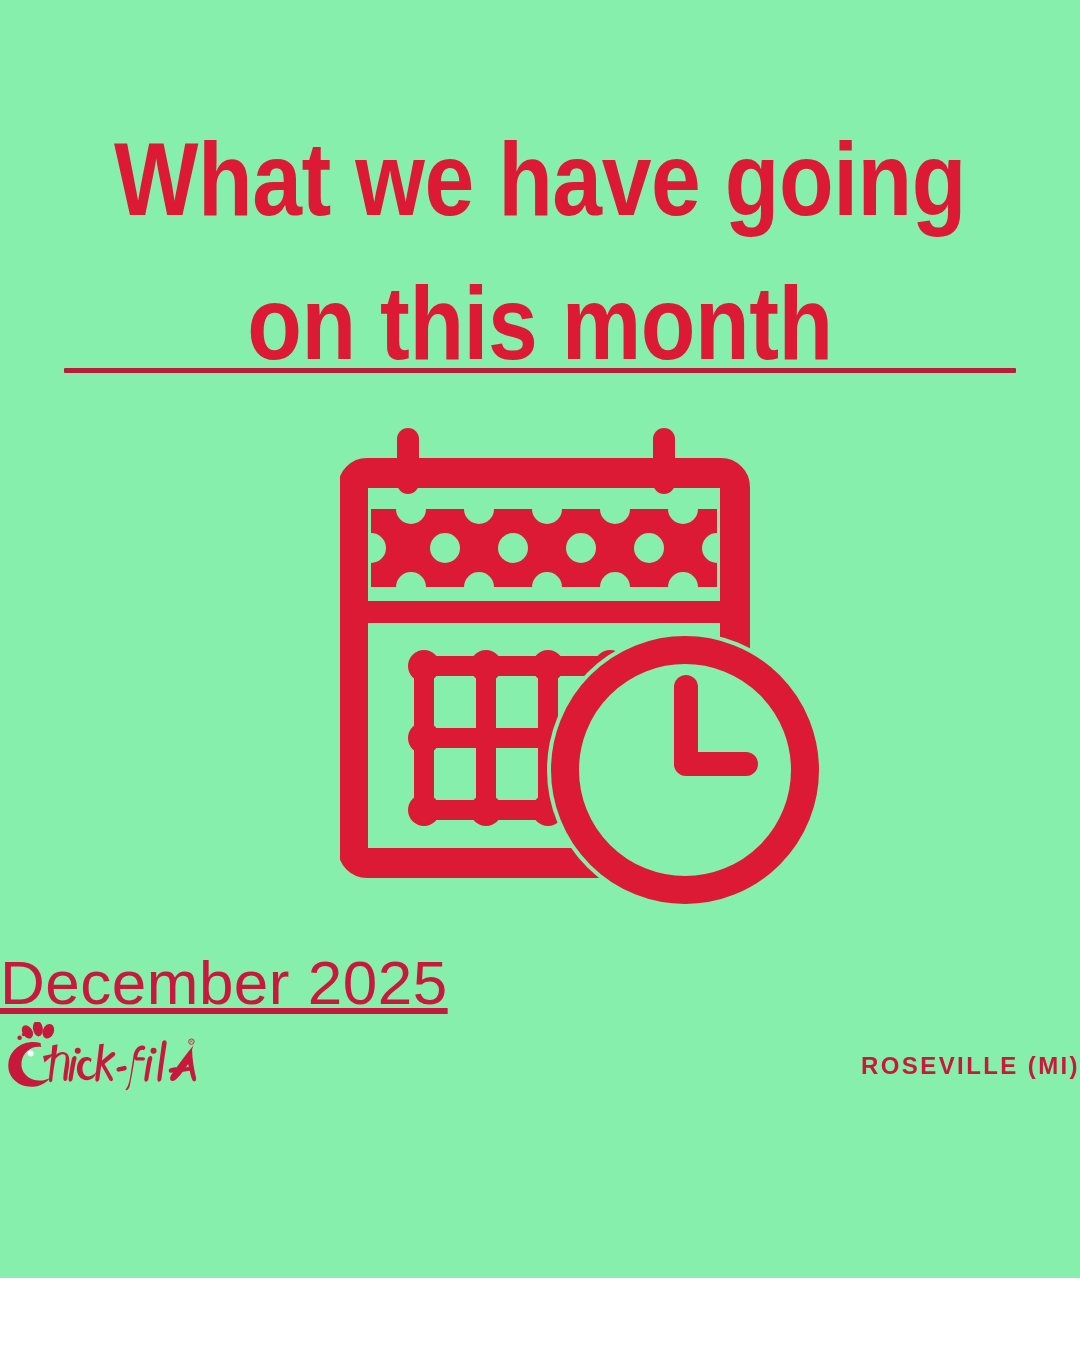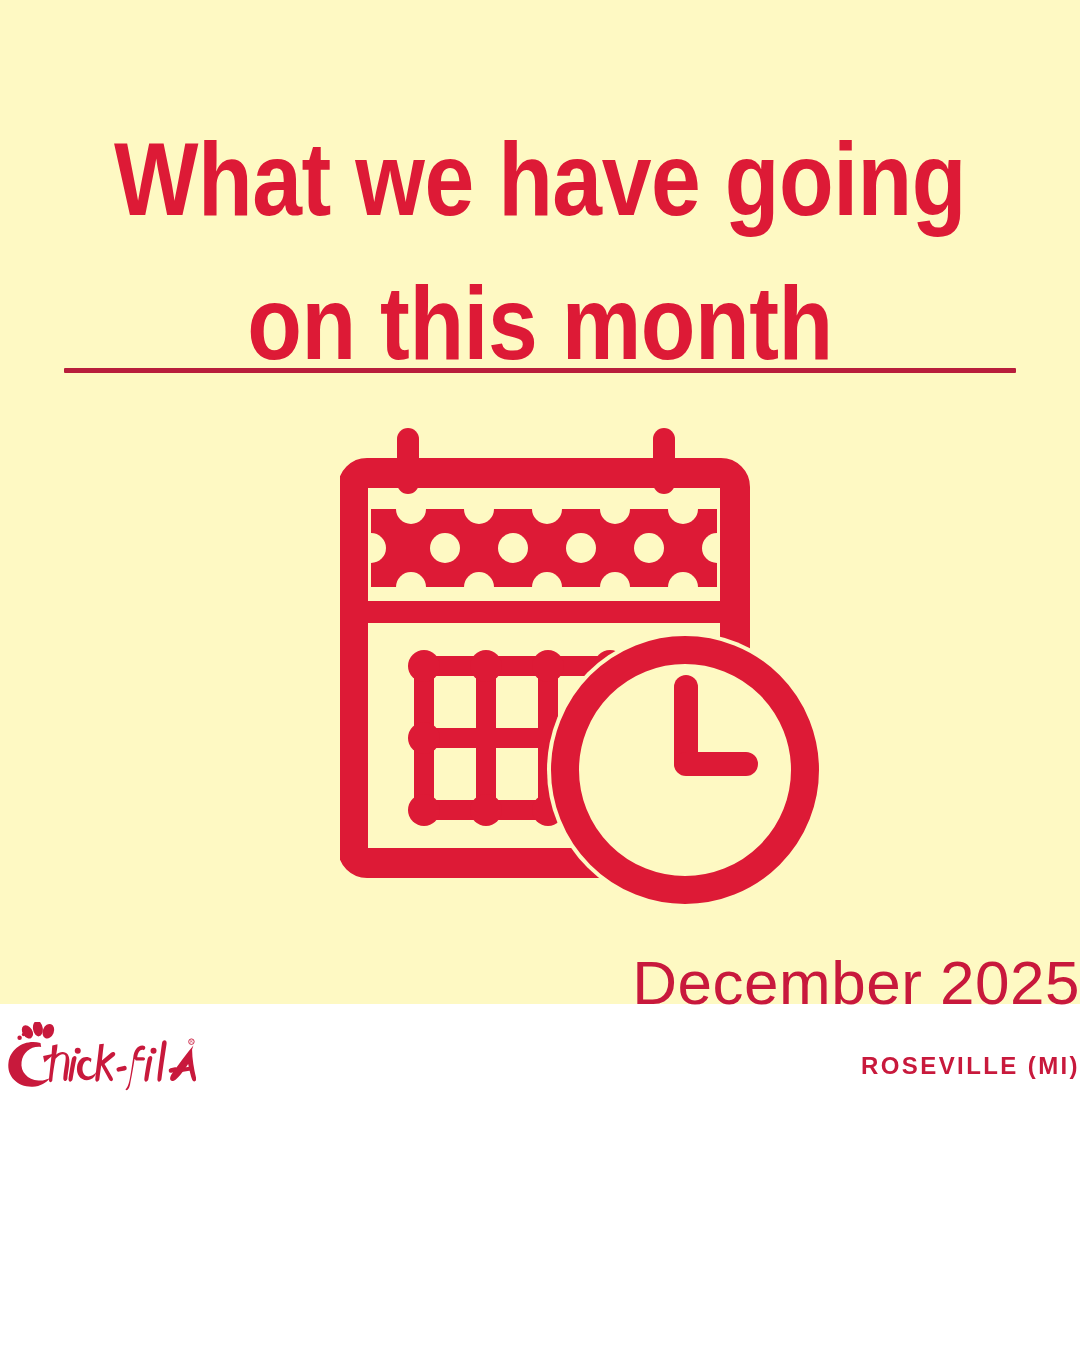--- a/index.html
+++ b/index.html
@@ -11,22 +11,22 @@
     width: 1080px;
     height: 1350px;
     overflow: hidden;
     font-family: "Liberation Sans", sans-serif;
     -webkit-font-smoothing: antialiased;
   }
 
   .poster {
     position: relative;
     width: 1080px;
-    height: 1004px;
-    background: #fef9c3;
+    height: 1278px;
+    background: #86efac;
     box-sizing: border-box;
   }
 
   
   .headline-block {
     position: absolute;
     left: 0;
     top: 108px;
     width: 1080px;
     text-align: center;
@@ -67,27 +67,28 @@
     width: 100%;
     height: 100%;
   }
 
   
   .month-label {
     position: absolute;
     left: 0;
     top: 952px;
     width: 1080px;
-    text-align: right;
+    text-align: left;
     color: #C8193C;
     font-family: "Liberation Sans", sans-serif;
     font-weight: normal;
     font-size: 62px;
     line-height: 1;
     letter-spacing: 0.5px;
+    text-decoration: underline;
   }
 
   
   .brand-row {
     position: absolute;
     left: 0;
     top: 1022px;
     width: 1080px;
     display: flex;
     align-items: flex-end;

